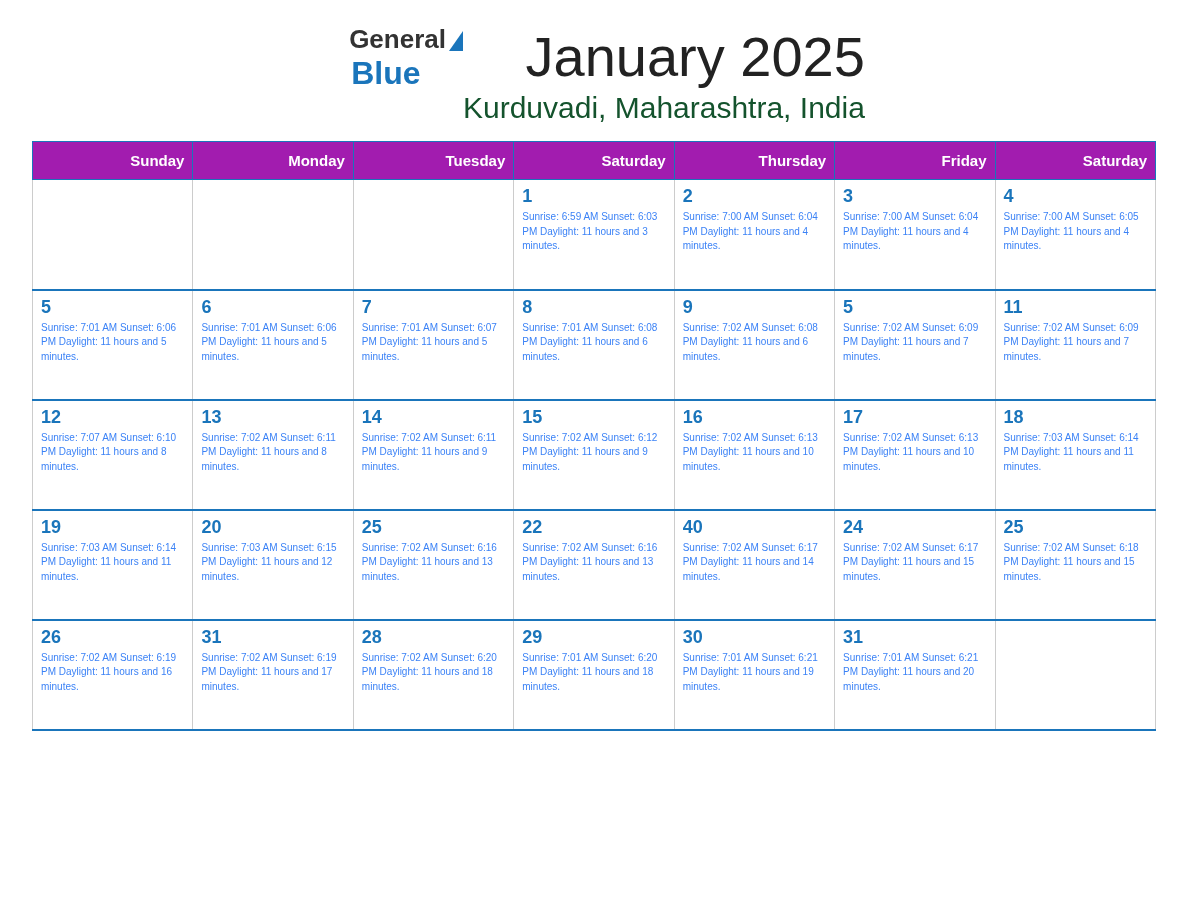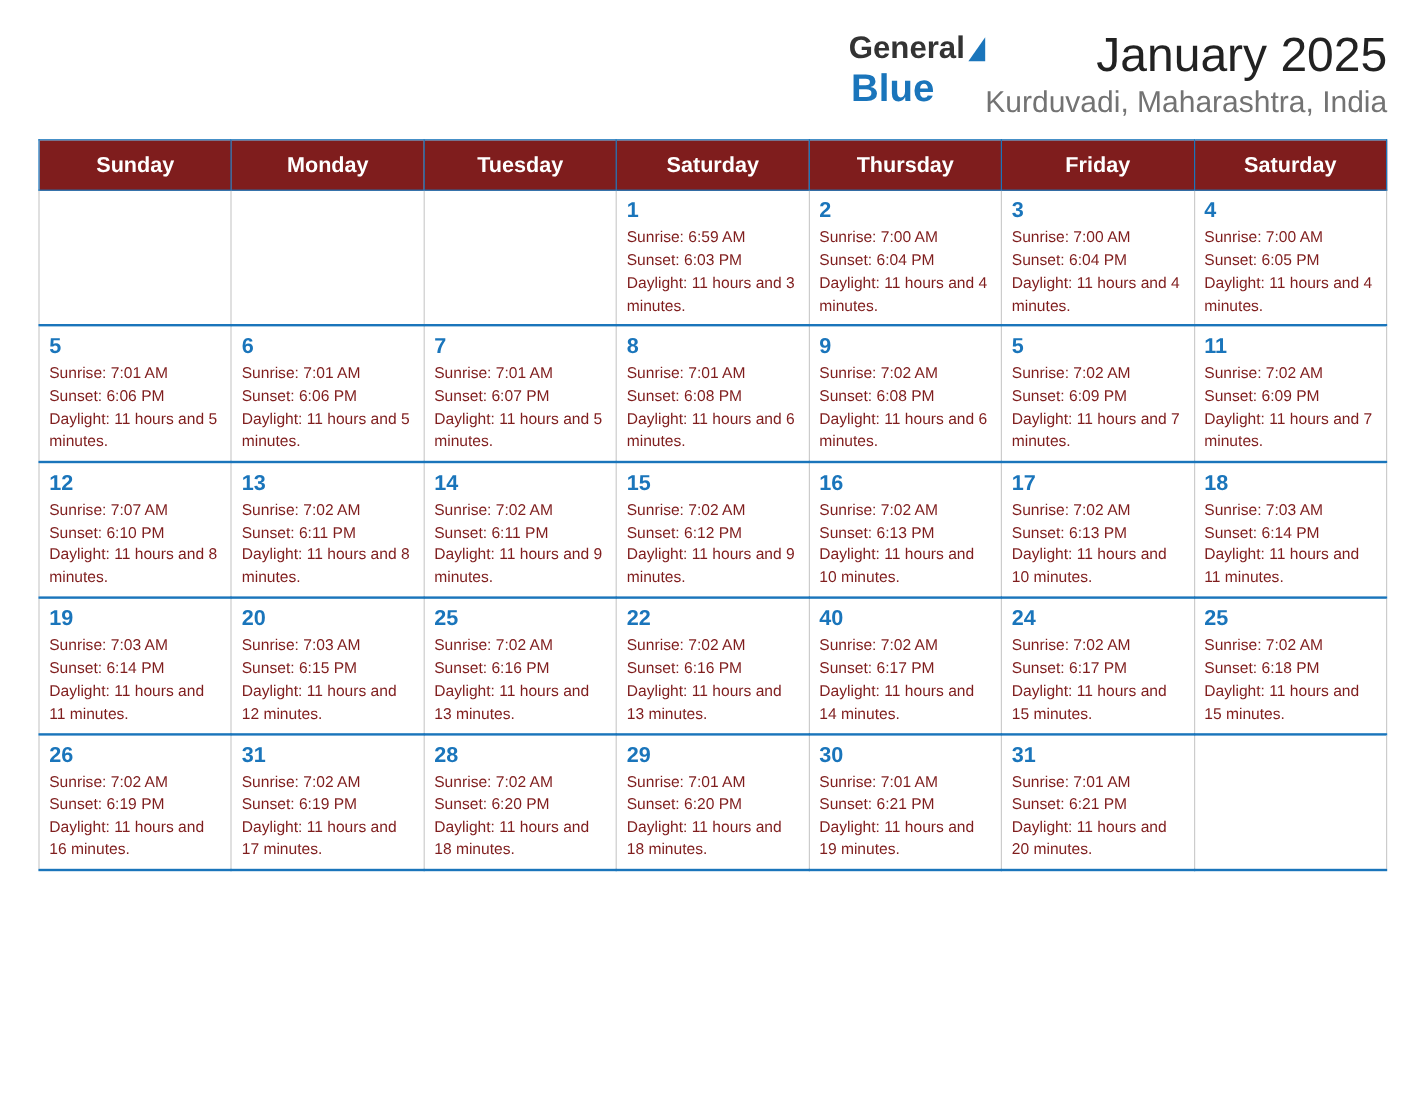--- a/index.html
+++ b/index.html
@@ -6,70 +6,70 @@
     body {
       font-family: Arial, sans-serif;
       background: #fff;
       color: #333;
       padding: 24px 32px;
       width: 1188px;
       min-height: 918px;
     }
     .header-row {
       display: flex;
-      justify-content: flex-end;
+      justify-content: center;
       align-items: flex-start;
       margin-bottom: 16px;
       margin-left: 26px;
     }
     .title-block {
       text-align: right;
     }
     .month-title {
-      font-size: 40px;
+      font-size: 56px;
       font-weight: normal;
       color: #222;
     }
     .location-title {
-      font-size: 25px;
-      color: #737373;
+      font-size: 30px;
+      color: #14532d;
       margin-top: 2px;
     }
     .calendar {
       width: 100%;
       border-collapse: collapse;
     }
     .calendar thead tr th {
-      background-color: #7f1d1d;
+      background-color: #a21caf;
       color: #fff;
-      font-size: 18px;
+      font-size: 15px;
       font-weight: bold;
       padding: 10px 8px;
-      text-align: center;
+      text-align: right;
       border: 1px solid #1a75bb;
     }
     .calendar tbody tr td {
       vertical-align: top;
       padding: 6px 8px;
       border: 1px solid #ccc;
       min-height: 90px;
       height: 110px;
       width: 14.28%;
       font-size: 13px;
       color: #333;
     }
     .day-number {
       font-size: 18px;
       font-weight: bold;
       color: #1a75bb;
       margin-bottom: 3px;
     }
     .day-info {
-      font-size: 13px;
-      color: #7f1d1d;
+      font-size: 10px;
+      color: #3b82f6;
       line-height: 1.45;
     }
     .calendar tbody tr {
       border-bottom: 2px solid #1a75bb;
     }
     .empty-cell {
       background: #fff;
     }
     .logo-wrapper {
       display: flex;

